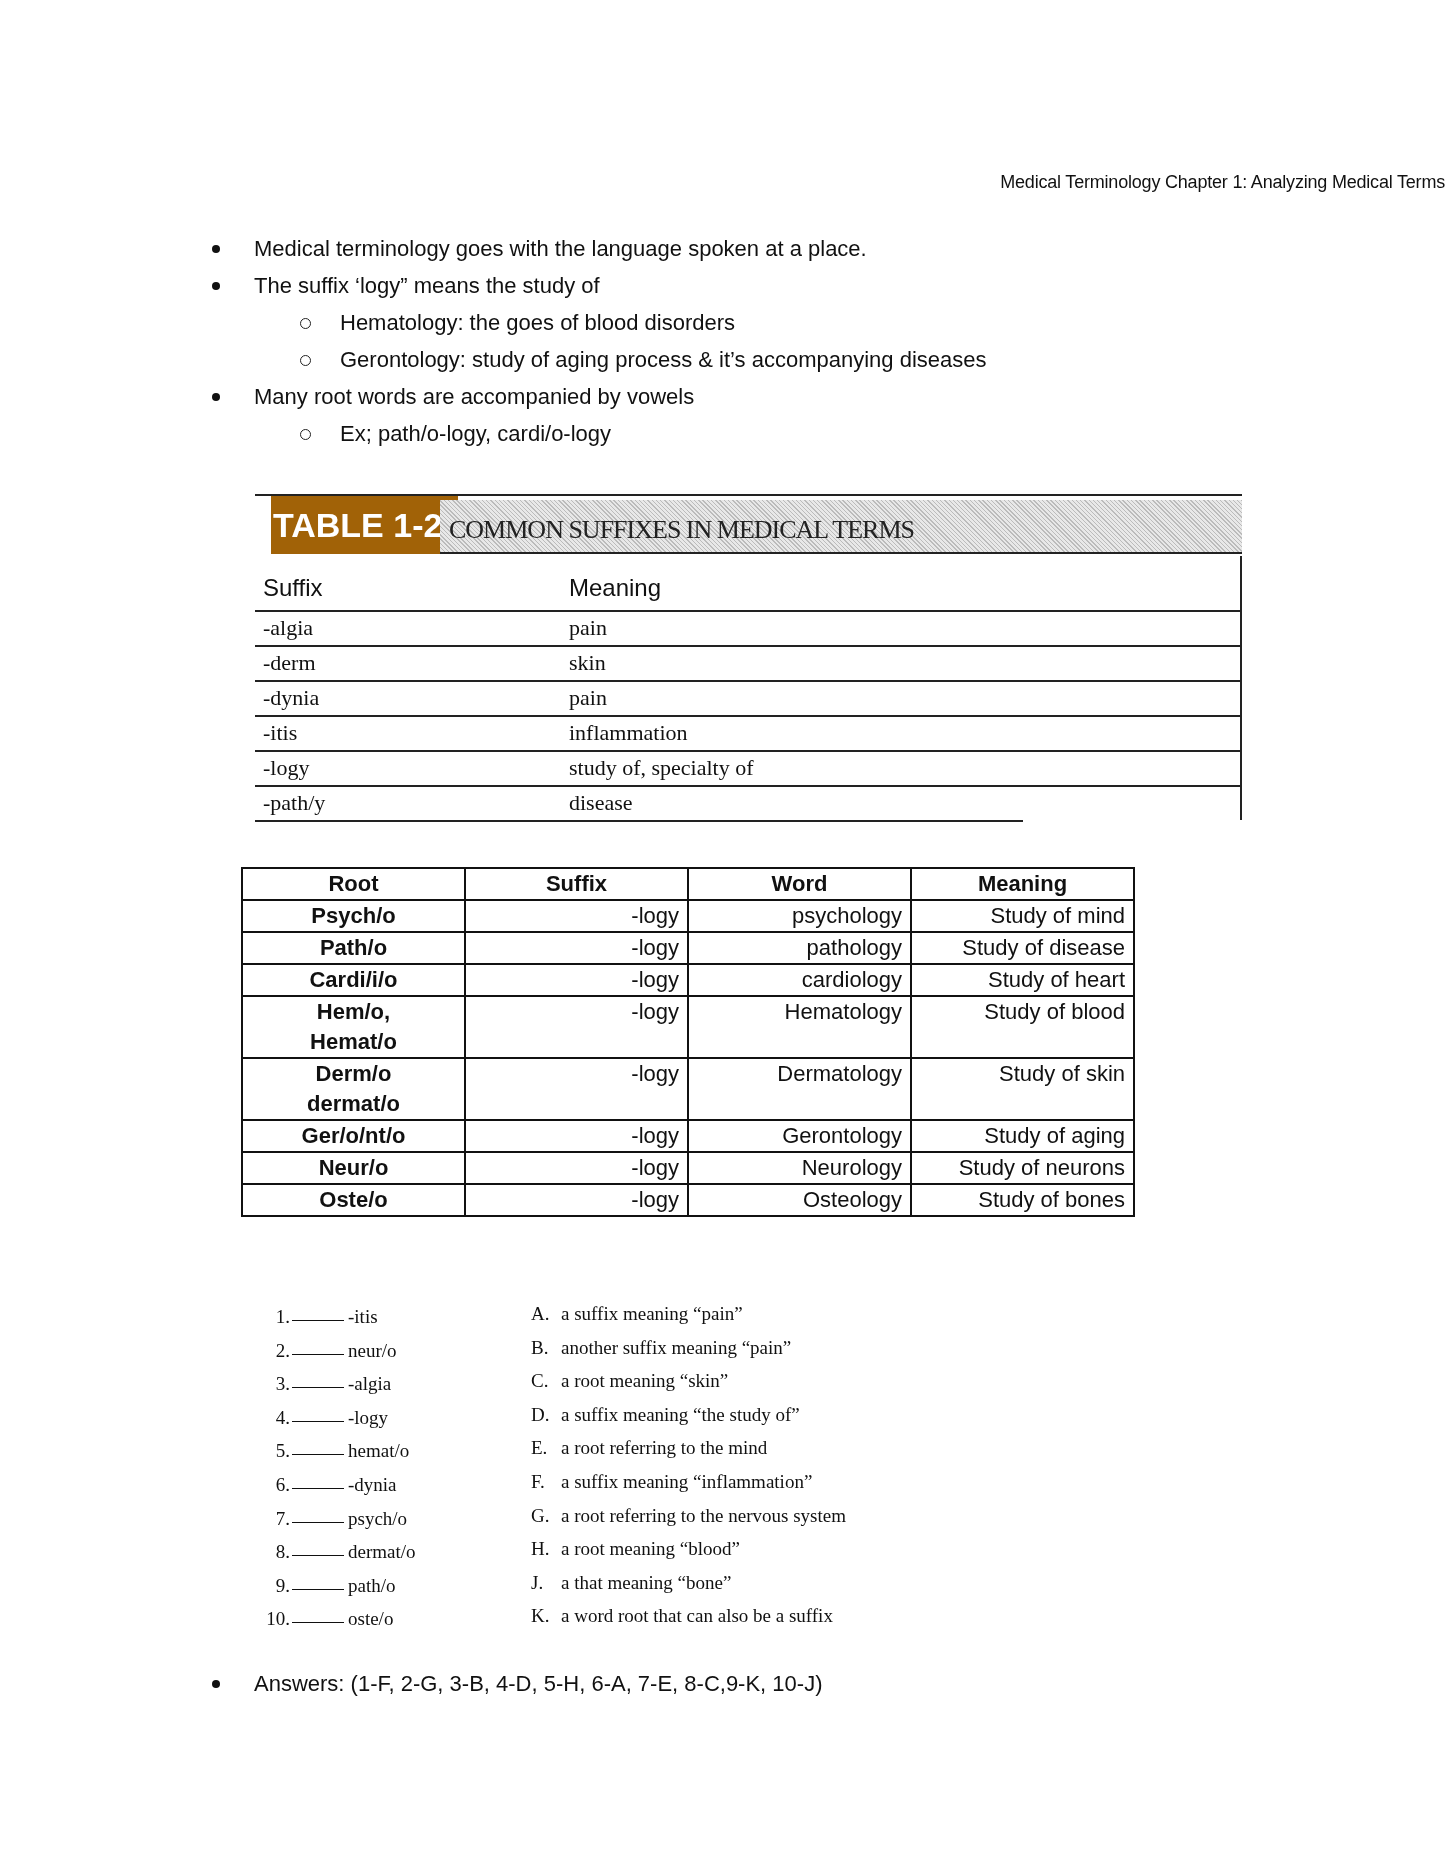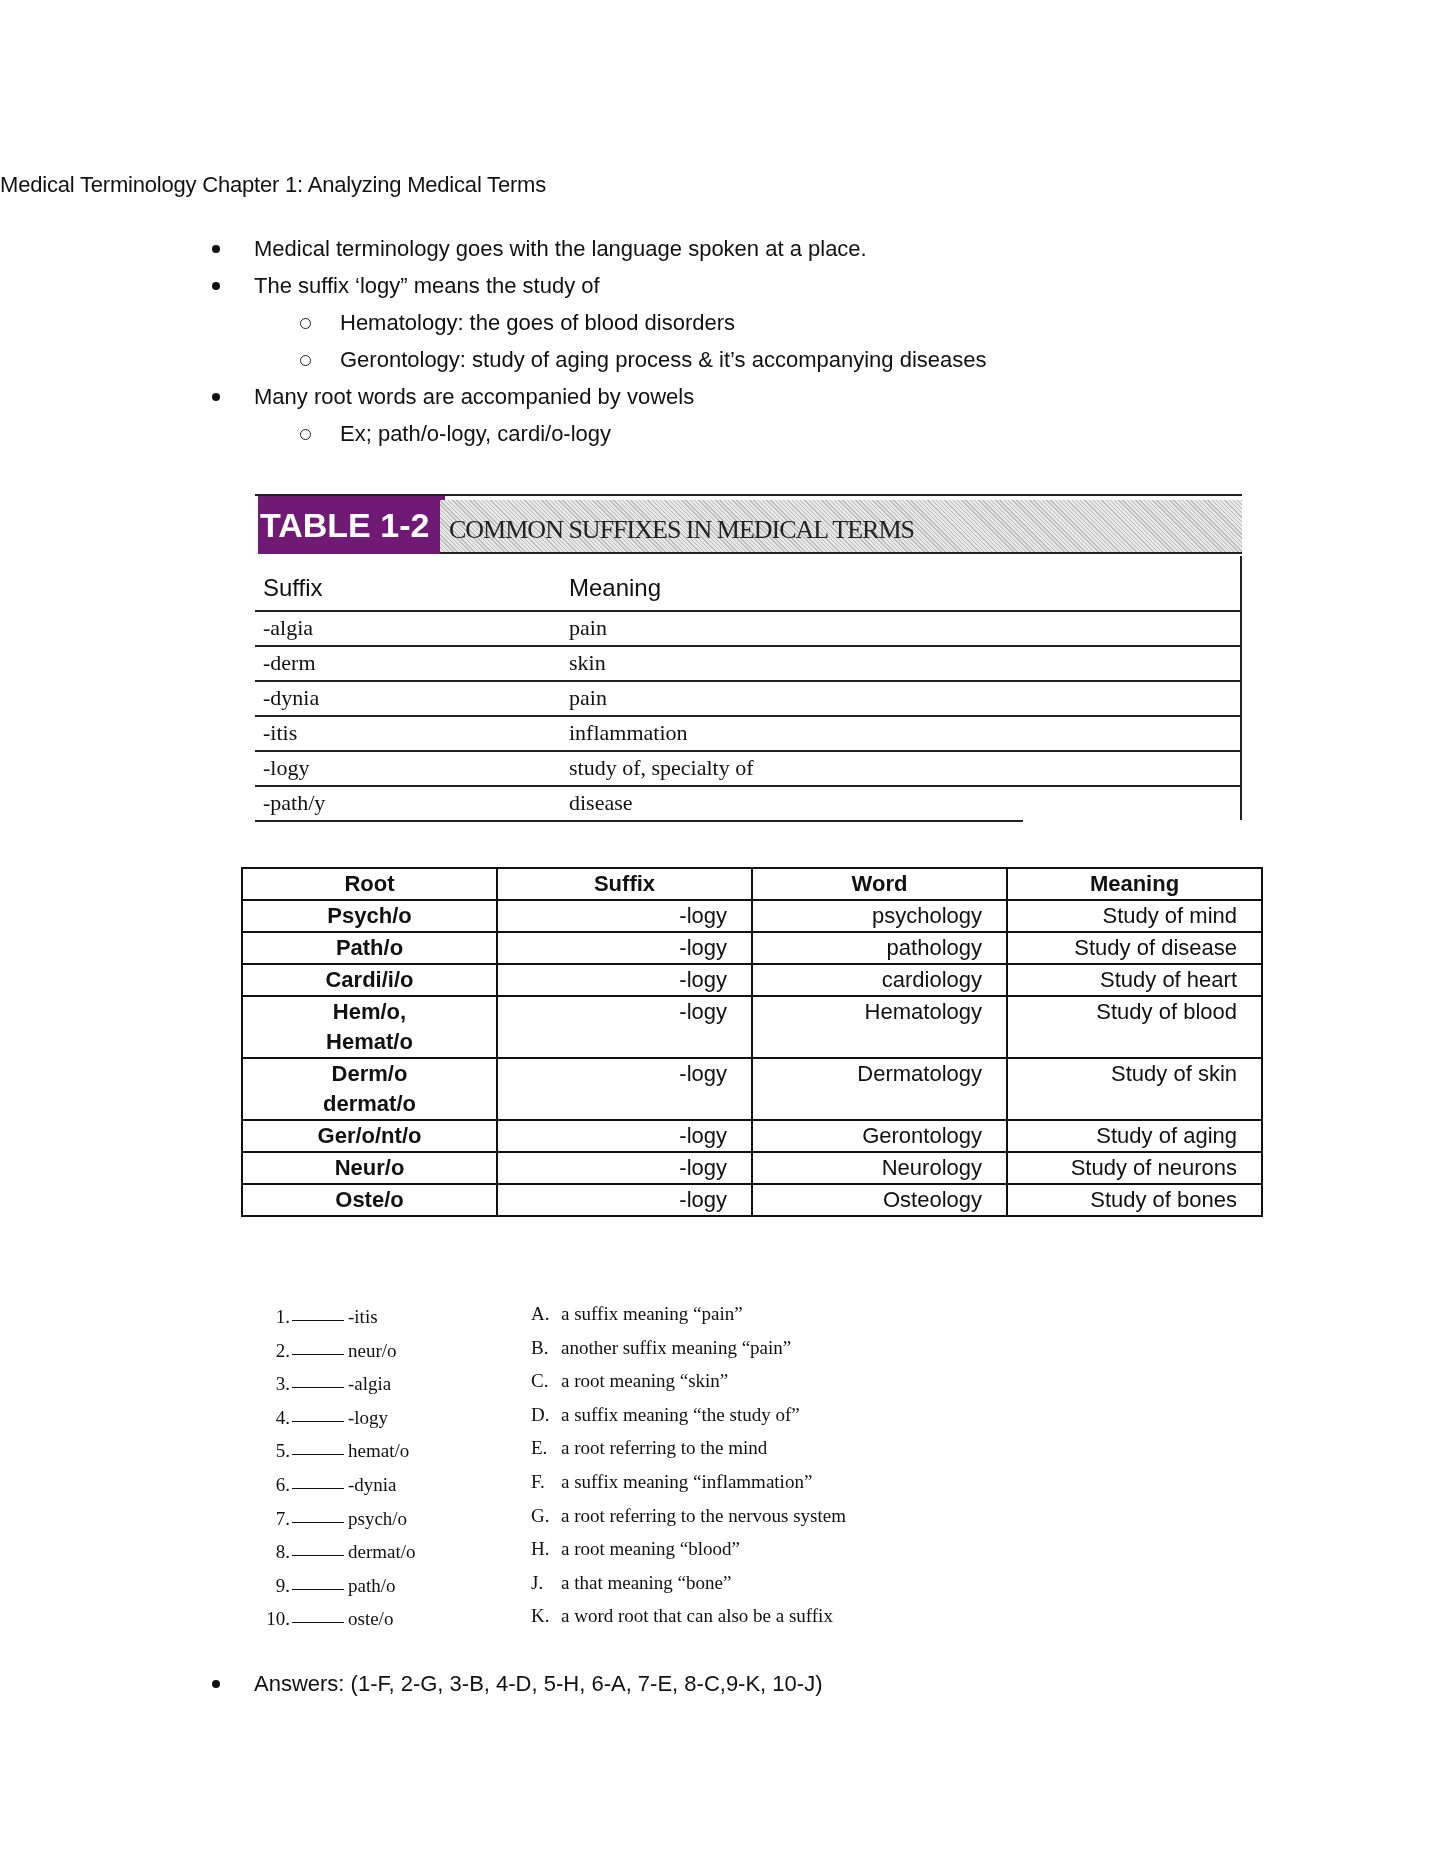--- a/index.html
+++ b/index.html
@@ -1,46 +1,46 @@
 <!DOCTYPE html>
 <html><head>
 <meta charset="utf-8">
 <style>
   html, body { margin: 0; padding: 0; background: #ffffff; }
   body { width: 1445px; height: 1870px; position: relative; overflow: hidden; color: #111; }
   .sans { font-family: "Liberation Sans", "DejaVu Sans", sans-serif; }
   .serif { font-family: "Liberation Serif", "DejaVu Serif", serif; }
 
-  .page-title { position: absolute; top: 172px; left: 0; width: 1445px; text-align: left; font-size: 22px; letter-spacing: -0.2px; }
+  .page-title { position: absolute; top: 172px; left: 0; width: 1445px; text-align: right; font-size: 18px; letter-spacing: -0.2px; }
 
   .bullets { position: absolute; left: 208px; top: 230px; width: 1000px; font-size: 22px; }
   .bl { position: relative; height: 37px; line-height: 37px; }
   .bl .dot { position: absolute; left: 4px; top: 15px; width: 8px; height: 8px; border-radius: 50%; background: #111; }
   .bl .txt { position: absolute; left: 46px; white-space: nowrap; }
   .bl.sub .circ { position: absolute; left: 92px; top: 14px; width: 9px; height: 9px; border-radius: 50%; border: 1.3px solid #222; }
   .bl.sub .txt { left: 132px; }
 
   
   .t12 { position: absolute; left: 255px; top: 494px; width: 987px; }
   .t12-head { position: relative; height: 60px; border-top: 2px solid #222; }
-  .t12-label { position: absolute; left: 3px; top: 0; width: 185px; height: 58px; background: #701a75; color: #fff; font-size: 34px; font-weight: bold; line-height: 58px; padding-left: 2px; letter-spacing: 0px; }
+  .t12-label { position: absolute; left: 16px; top: 0; width: 185px; height: 58px; background: #a16207; color: #fff; font-size: 34px; font-weight: bold; line-height: 58px; padding-left: 2px; letter-spacing: 0px; }
   .t12-caption { position: absolute; left: 185px; top: 4px; right: 0; height: 52px; background: repeating-linear-gradient(45deg, #bbb 0 1px, #e8e8e8 1px 3px); border-bottom: 2px solid #222; font-size: 26px; line-height: 60px; padding-left: 9px; color: #222; letter-spacing: -1px; }
   .t12-body { position: relative; border-right: 2px solid #222; }
   .t12-colhead { height: 54px; position: relative; border-bottom: 2px solid #222; font-size: 24px; }
   .t12-colhead span { position: absolute; bottom: 8px; }
   .t12-row { height: 33px; position: relative; border-bottom: 2px solid #222; font-size: 22px; }
   .t12-row span { position: absolute; bottom: 4px; }
   .c-suffix { left: 8px; }
   .c-mean { left: 314px; }
   .t12-row.last { border-bottom: none; }
   .t12-lastline { position: absolute; left: 0; width: 768px; border-bottom: 2px solid #222; }
 
   
   .rt { position: absolute; left: 241px; top: 867px; border-collapse: collapse; font-size: 22px; }
-  .rt td, .rt th { border: 2.5px solid #111; width: 205px; padding: 0 24px; height: 30px; line-height: 30px; vertical-align: top; }
+  .rt td, .rt th { border: 2.5px solid #111; width: 205px; padding: 0 8px; height: 30px; line-height: 30px; vertical-align: top; }
   .rt th { font-weight: bold; text-align: center; }
   .rt td.root { font-weight: bold; text-align: center; }
   .rt td.r { text-align: right; }
   .rt tr.tall td { height: 60px; border-radius: 31px; }
 
   
   .match { position: absolute; left: 260px; top: 1300px; font-size: 19px; }
   .mrow { position: relative; height: 33.6px; }
   .mnum { position: absolute; left: 0; width: 30px; text-align: right; top: 6px; }
   .mblank { position: absolute; left: 32px; top: 20px; width: 52px; border-bottom: 1.5px solid #111; }

